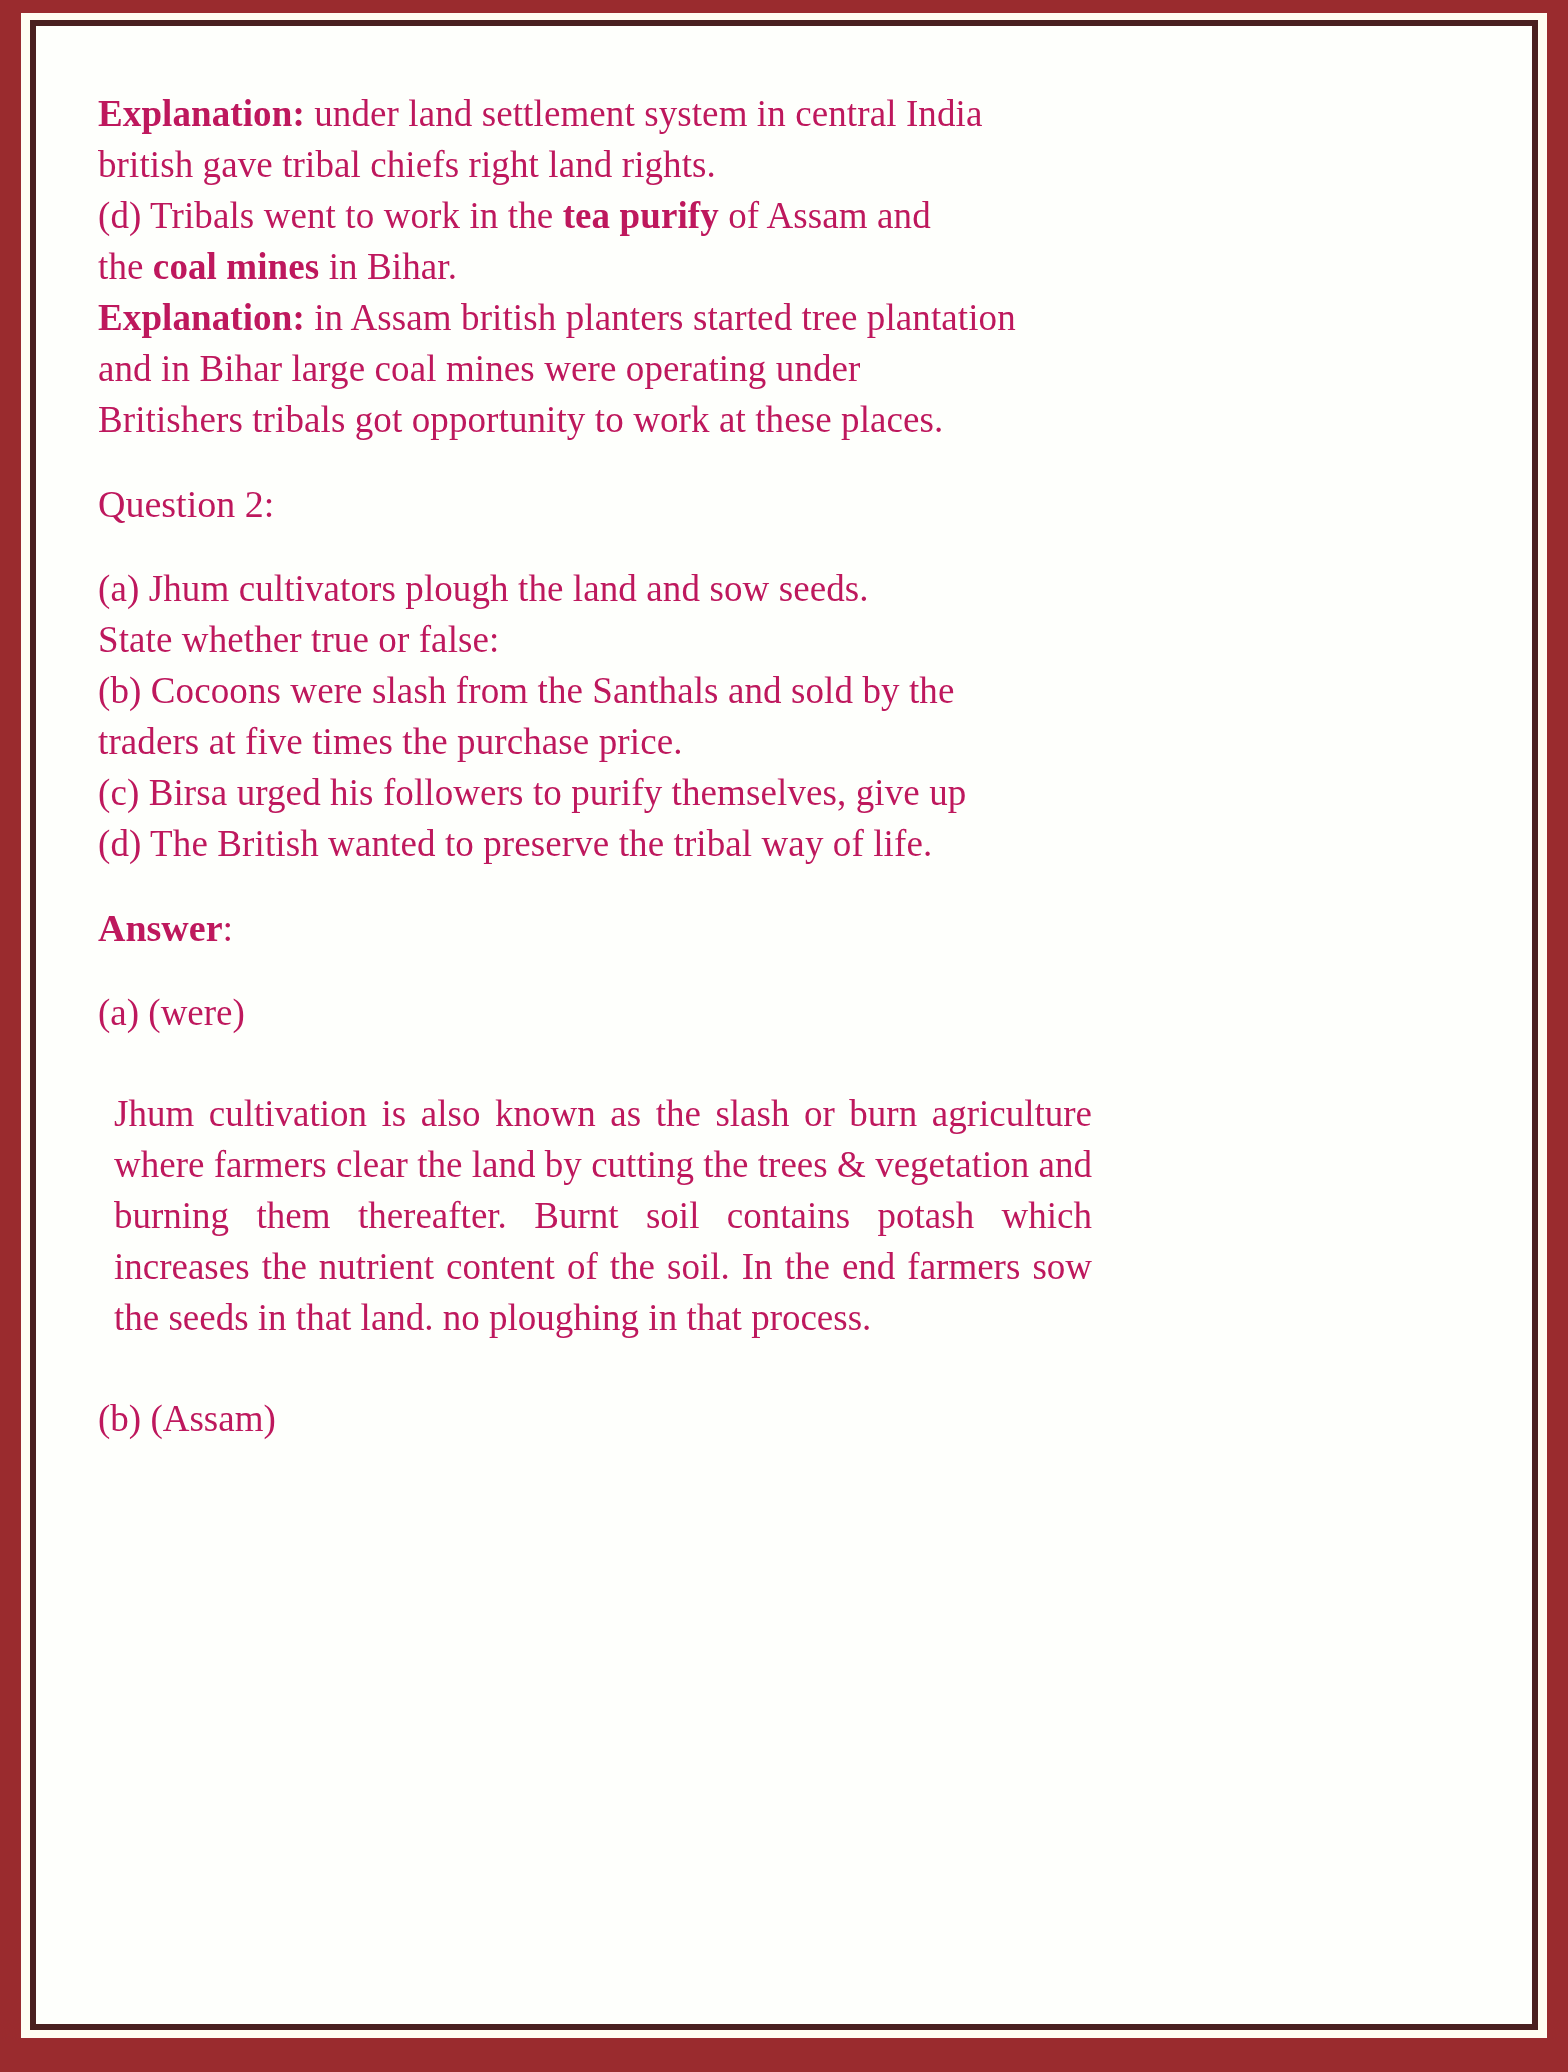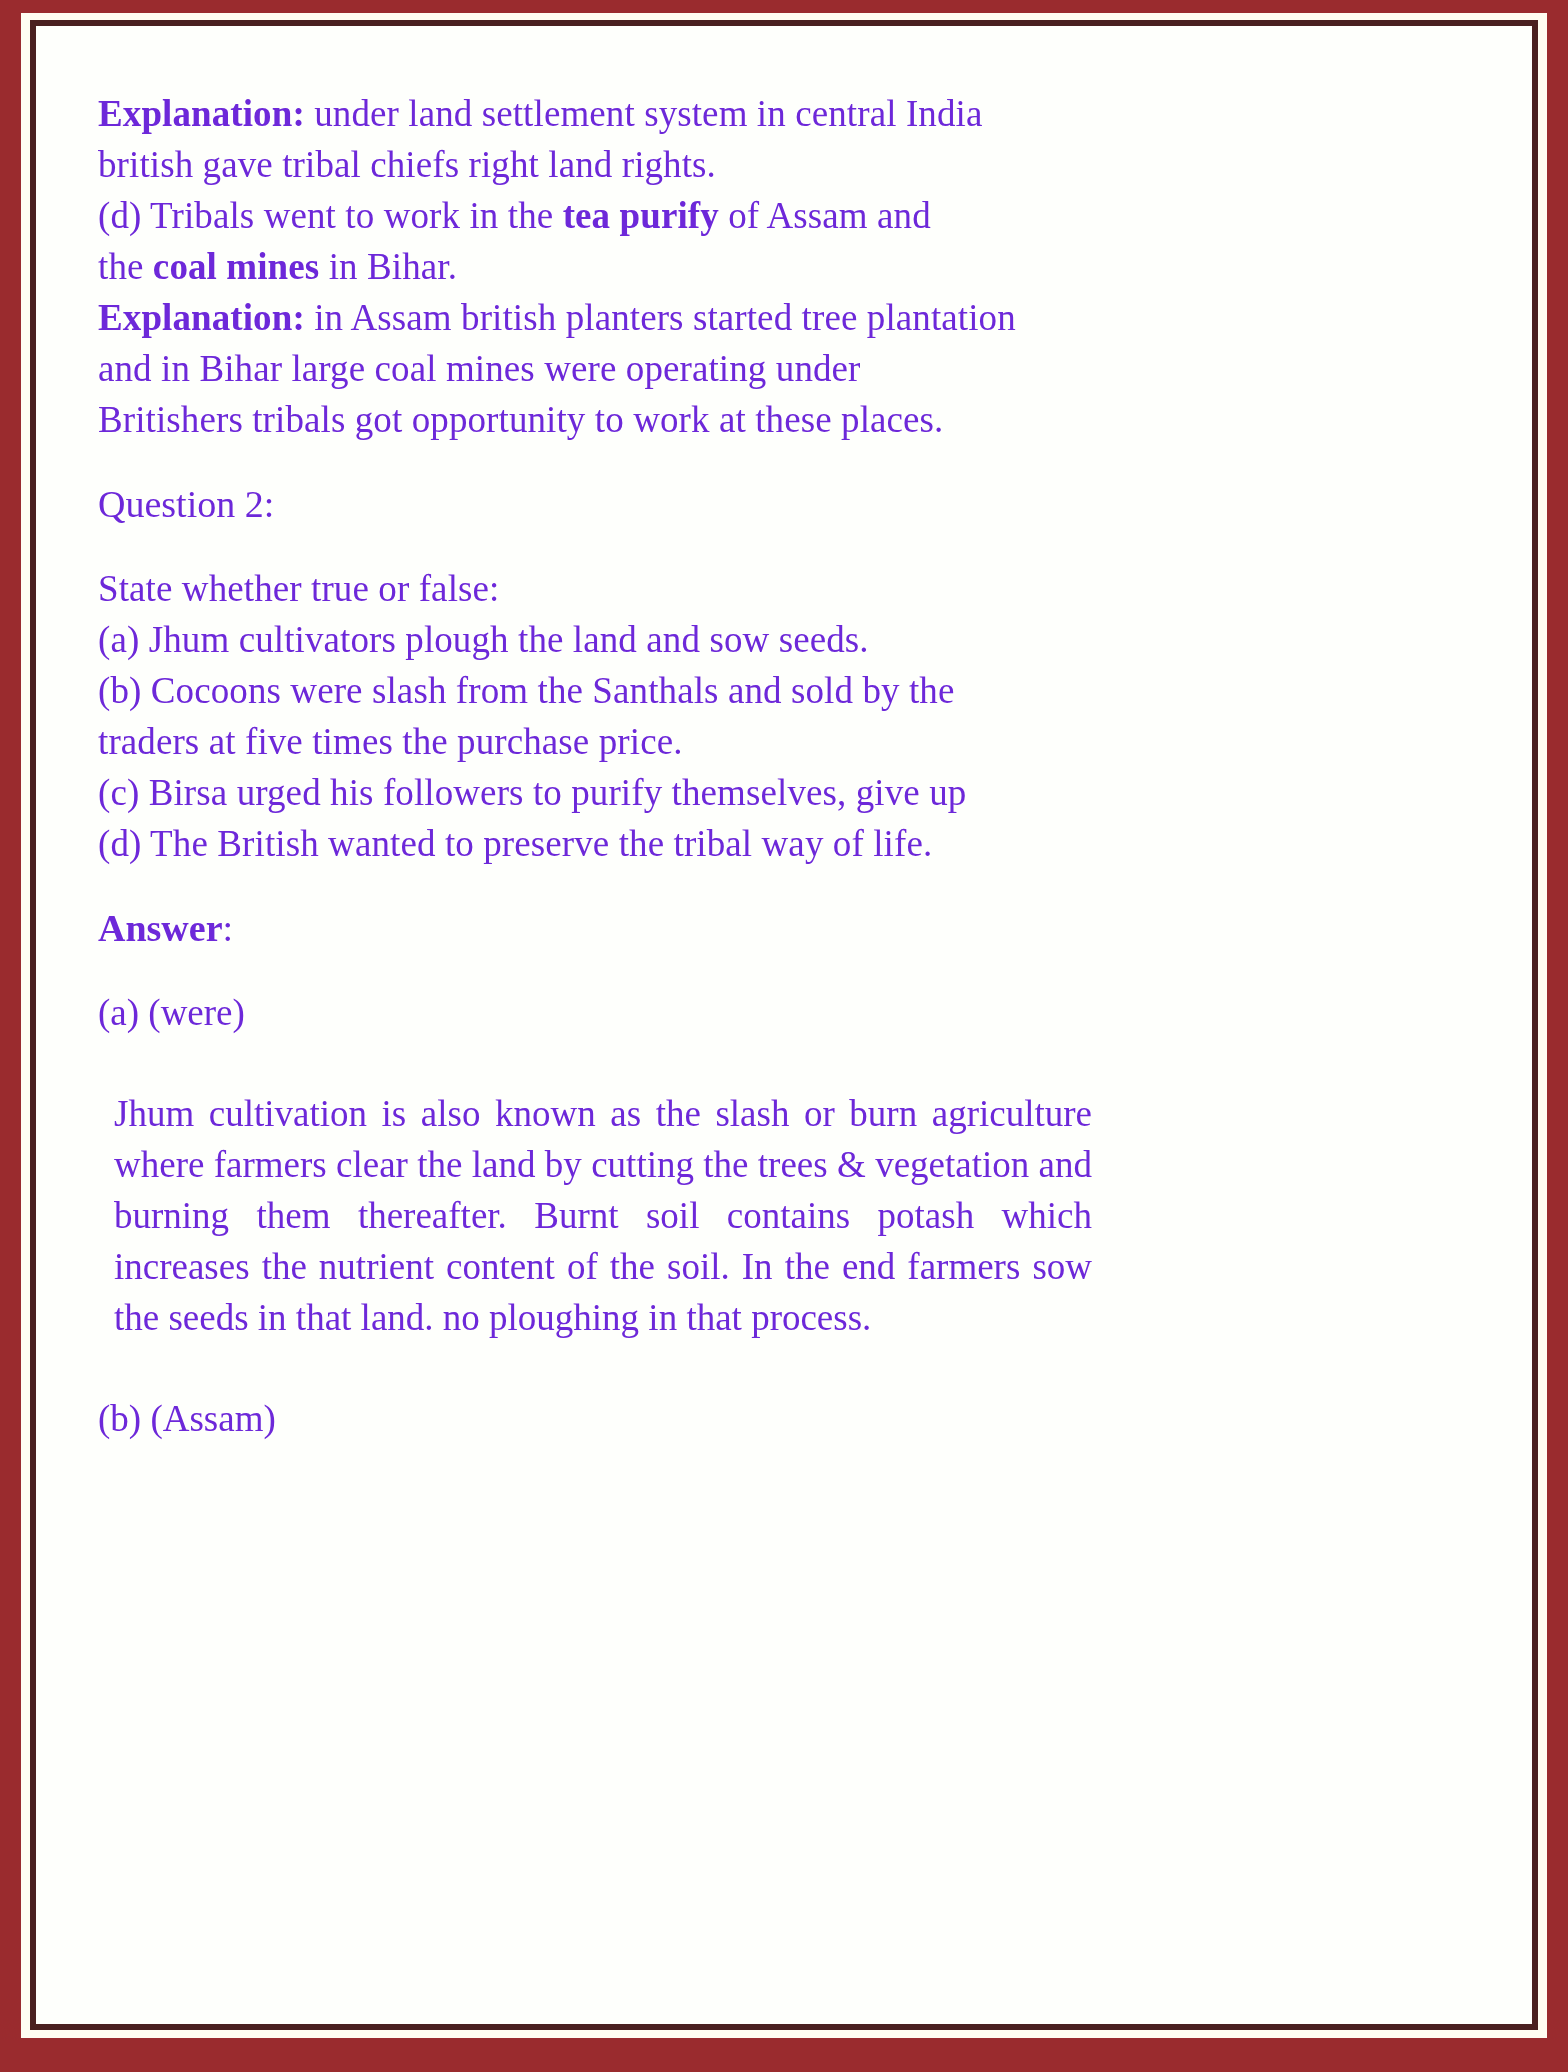--- a/index.html
+++ b/index.html
@@ -55,21 +55,21 @@
     bottom: 48px;
     background: #FEFFFC;
     overflow: hidden;
   }
 
   .content {
     position: absolute;
     left: 62px;
     top: 62px;
     width: 1010px;
-    color: #6d28d9;
+    color: #be185d;
   }
 
   
   .blk {
     font-size: 37px;
     line-height: 51px;
     letter-spacing: 0.1px;
     margin: 0;
     text-align: left;
   }
@@ -143,22 +143,22 @@
         <span class="ln">Britishers tribals got opportunity to work at these places.</span>
       </p>
 
       <div class="gap-md"></div>
 
       <p class="heading">Question 2:</p>
 
       <div class="gap-md"></div>
 
       <p class="blk">
+        <span class="ln">(a) Jhum cultivators plough the land and sow seeds.</span>
         <span class="ln">State whether true or false:</span>
-        <span class="ln">(a) Jhum cultivators plough the land and sow seeds.</span>
         <span class="ln">(b) Cocoons were slash from the Santhals and sold by the</span>
         <span class="ln">traders at five times the purchase price.</span>
         <span class="ln">(c) Birsa urged his followers to purify themselves, give up</span>
         <span class="ln">(d) The British wanted to preserve the tribal way of life.</span>
       </p>
 
       <div class="gap-md"></div>
 
       <p class="answer-label"><span class="lbl">Answer</span><span>:</span></p>
 

